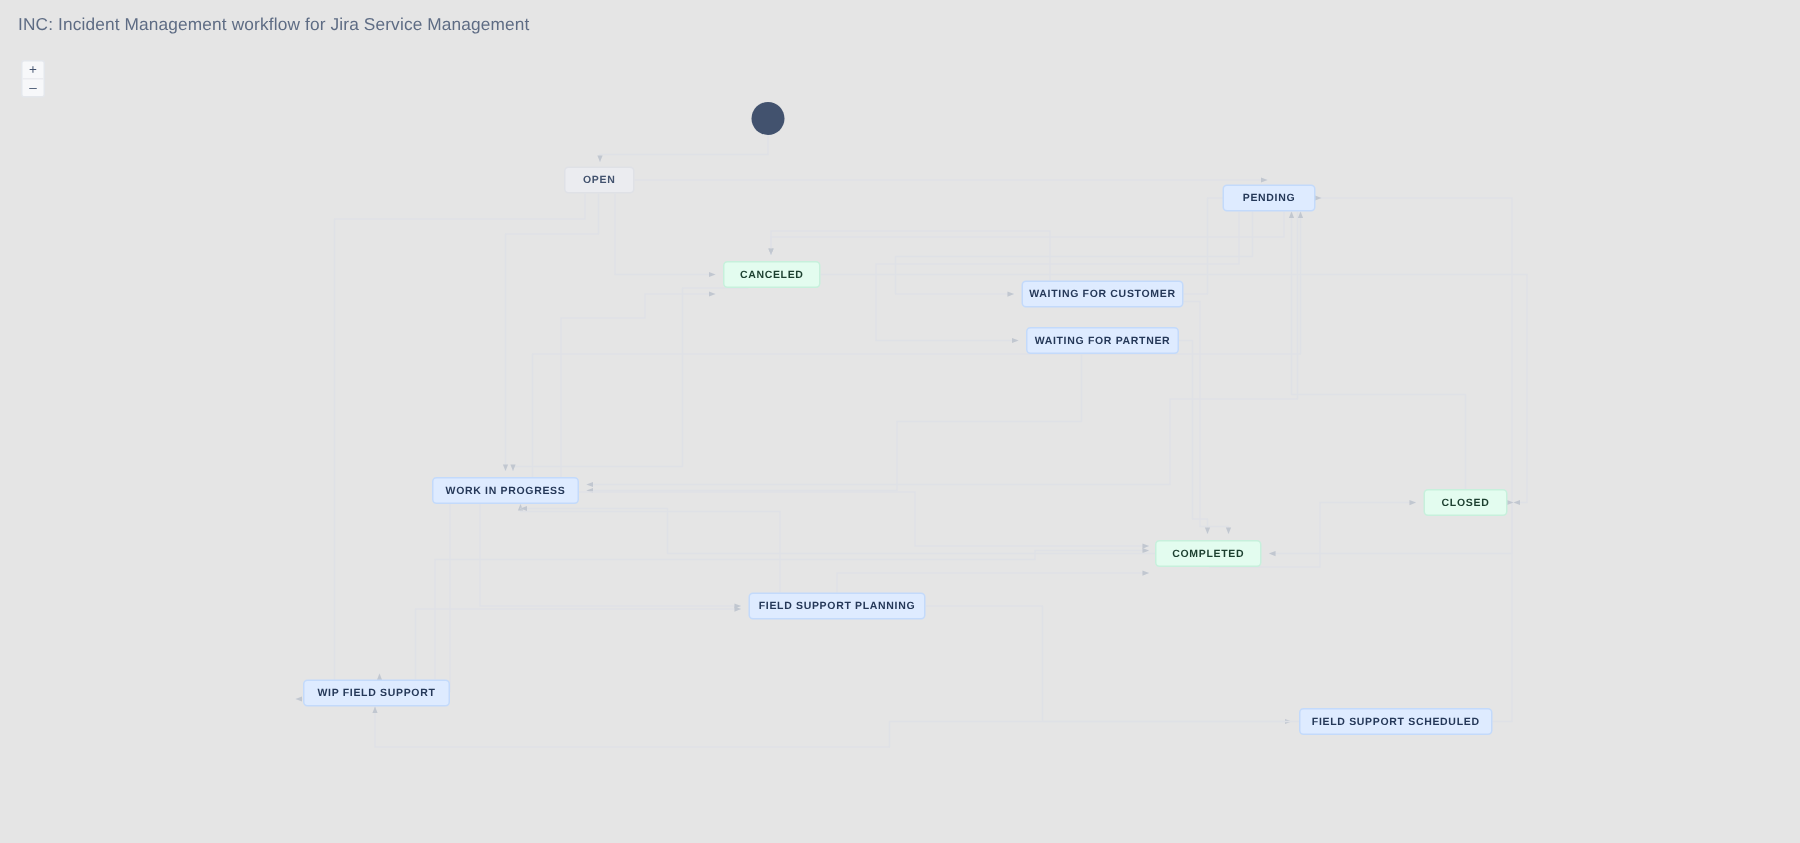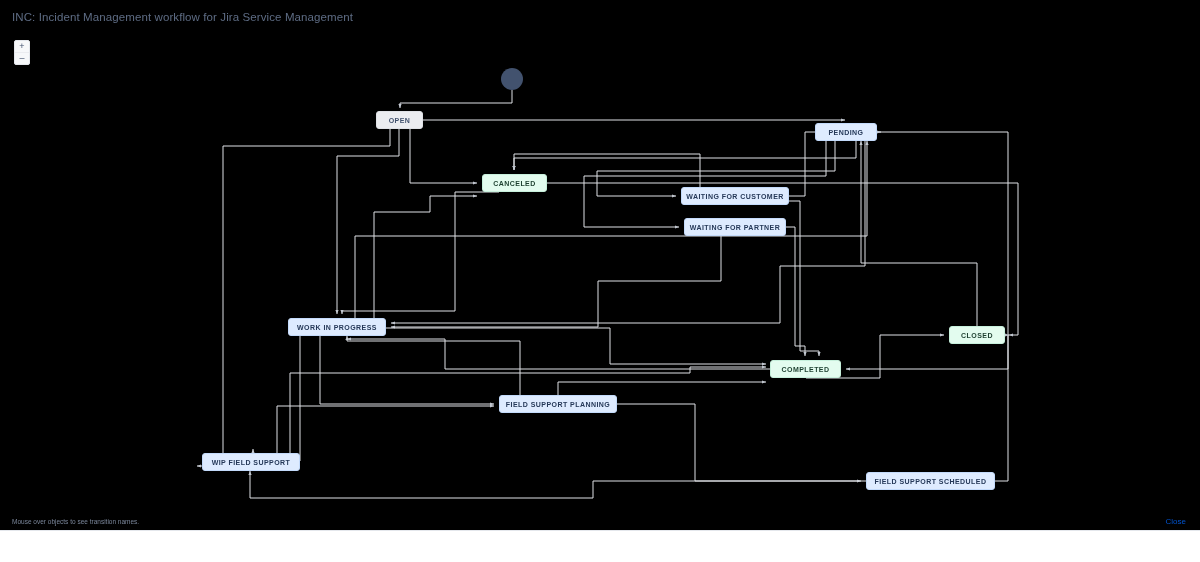--- a/index.html
+++ b/index.html
@@ -12,21 +12,21 @@
     width: 1200px;
     height: 562px;
     overflow: hidden;
     font-family: "Liberation Sans", sans-serif;
     color: #172B4D;
     position: relative;
   }
   #app {
     position: absolute;
     inset: 0;
-    background: #000000;
+    background: #e5e5e5;
   }
   
   .wf-title {
     position: absolute;
     left: 12px;
     top: 10px;
     font-size: 11.5px;
     line-height: 15px;
     color: #5E6C84;
     letter-spacing: .1px;
@@ -210,18 +210,14 @@
         <div class="node c-blue" style="left: 684px; top: 192px; width: 102px;">WAITING FOR PARTNER</div>
         <div class="node c-blue" style="left: 288px; top: 292px; width: 98px;">WORK IN PROGRESS</div>
         <div class="node c-green" style="left: 949px; top: 300px; width: 56px;">CLOSED</div>
         <div class="node c-green" style="left: 770px; top: 334px; width: 71px;">COMPLETED</div>
         <div class="node c-blue" style="left: 499px; top: 369px; width: 118px;">FIELD SUPPORT PLANNING</div>
         <div class="node c-blue" style="left: 202px; top: 427px; width: 98px;">WIP FIELD SUPPORT</div>
         <div class="node c-blue" style="left: 866px; top: 446px; width: 129px;">FIELD SUPPORT SCHEDULED</div>
       </div>
   </div>
 
-  <div class="footer">
-    <div class="footer-hint">Mouse over objects to see transition names.</div>
-    <a class="footer-close" href="#">Close</a>
-  </div>
 
 </div>
 
 </body></html>

